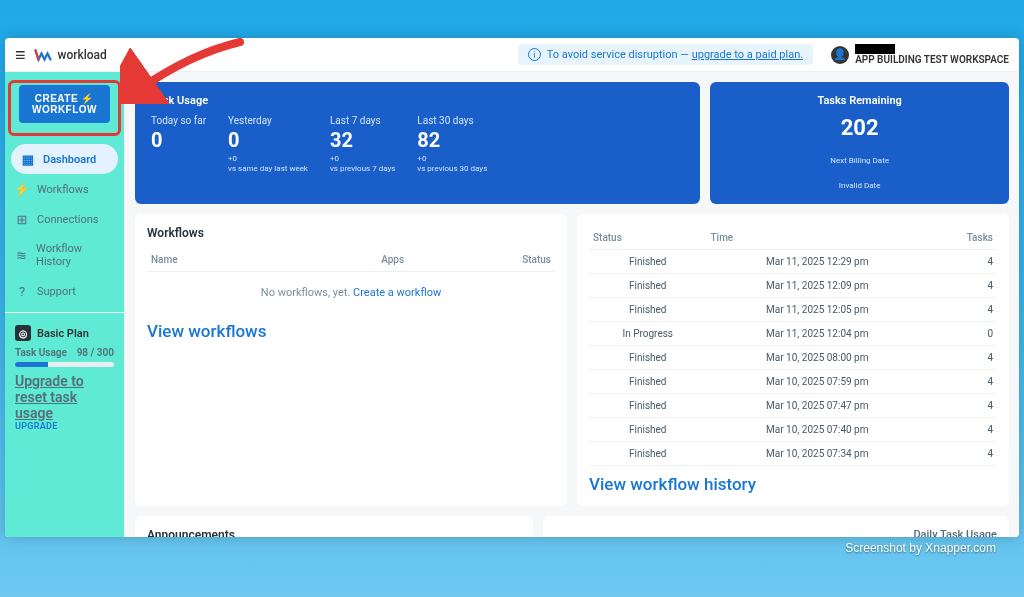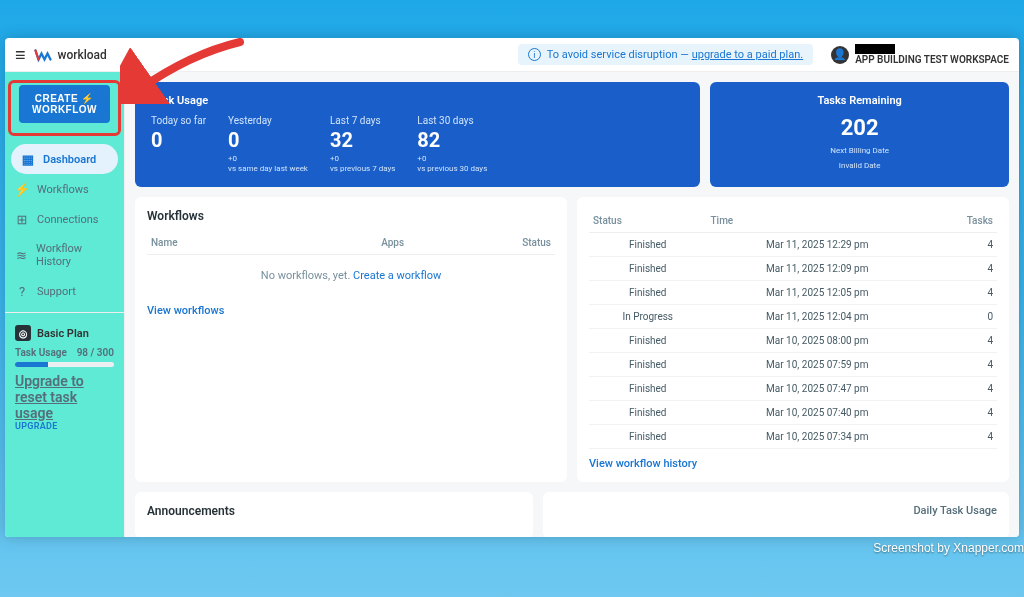--- a/index.html
+++ b/index.html
@@ -72,47 +72,47 @@
   .stat-row { display:flex; gap:10px; }
   .stat-card { background:#1a5fc9; color:#fff; border-radius:6px; padding:12px 16px 14px 16px; }
   .stat-card.usage { flex:2; }
   .stat-card.remain { flex:1; text-align:center; }
   .stat-title { font-size:11px; font-weight:600; margin-bottom:8px; }
   .usage-cols { display:flex; gap:22px; }
   .ucol .ulabel { font-size:10px; color:#cfe3fb; margin-bottom:2px; }
   .ucol .uval { font-size:20px; font-weight:700; }
   .ucol .usub { font-size:8px; color:#cfe3fb; margin-top:2px; line-height:1.2; }
   .remain .big { font-size:22px; font-weight:700; }
-  .remain .sub { font-size:8px; color:#cfe3fb; margin-top:6px; }
+  .remain .sub { font-size:8px; color:#cfe3fb; margin-top:16px; }
 
   .mid-row { display:flex; gap:10px; }
   .card { background:#fff; border-radius:6px; padding:12px; }
   .card .card-title { font-size:12px; font-weight:600; margin-bottom:8px; display:flex; align-items:center; gap:6px;}
   .wf-card { flex:1; }
   .hist-card { flex:1; }
   .tbl { width:100%; border-collapse:collapse; font-size:10px; }
   .tbl th { text-align:left; color:#78909c; font-weight:500; padding:6px 4px; border-bottom:1px solid #eee; }
   .tbl td { padding:6px 4px; border-bottom:1px solid #f2f2f2; color:#455a64;text-align:center; }
   .tbl th.r, .tbl td.r { text-align:right; }
   .empty { text-align:center; color:#78909c; font-size:11px; padding:14px 0; }
   .empty a { color:#1976d2; cursor:pointer; }
-  .link { color:#1976d2; font-size:11px; font-weight:500; cursor:pointer; margin-top:8px; display:inline-block; }
+  .link { color:#1976d2; font-size:17px; font-weight:500; cursor:pointer; margin-top:8px; display:inline-block; }
   .refresh { cursor:pointer; color:#607d8b; font-size:13px; }
 
   .bottom-row { display:flex; gap:10px; }
   .ann-card { flex:1.1; }
   .chart-card { flex:1.3; }
 
   .chart-title { font-size:11px; text-align:right; font-weight:500; margin-bottom:6px; color:#546e7a;}
 
   
   .arrow-wrap { position:absolute; top:34px; left:120px; pointer-events:none; z-index: 50;}
   .arrow-wrap svg { width:130px; height:70px; }
 
-  .watermark { position:absolute; bottom:42px; right:0; color:#fff; font-size:12px; text-shadow:0 1px 2px rgba(0,0,0,.5); font-family:Arial; }
+  .watermark { position:absolute; bottom:42px; right:28px; color:#fff; font-size:12px; text-shadow:0 1px 2px rgba(0,0,0,.5); font-family:Arial; }
 </style>
 </head>
 <body>
 
 <div class="app-window">
   <div class="topbar">
     <span class="hamburger">≡</span>
     <span class="brand">
       <span class="brand-logo">
         <svg viewBox="0 0 24 24">

